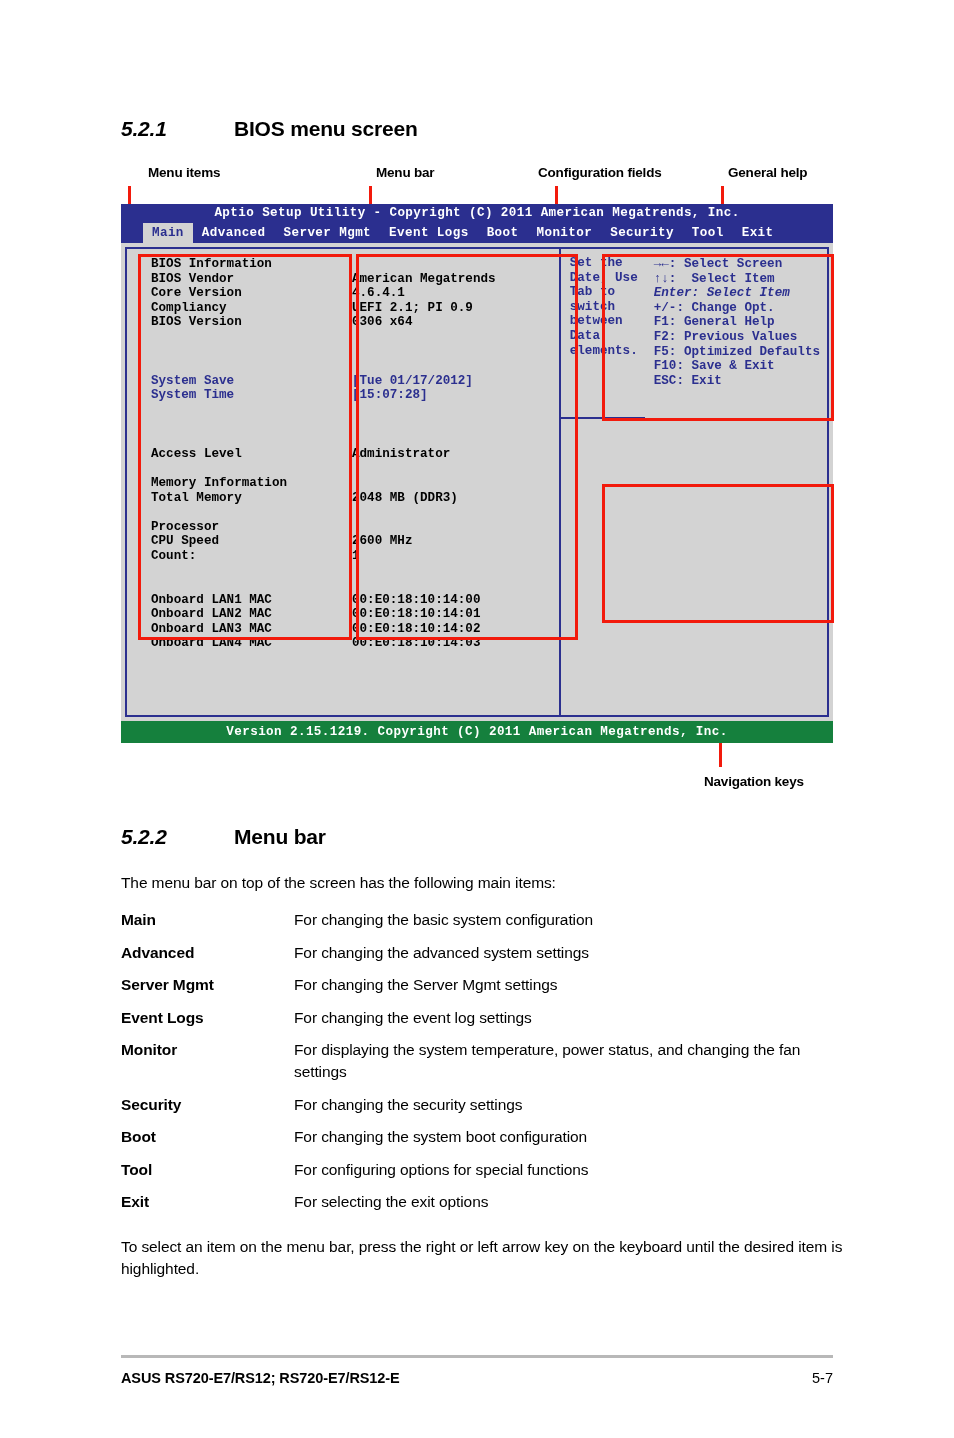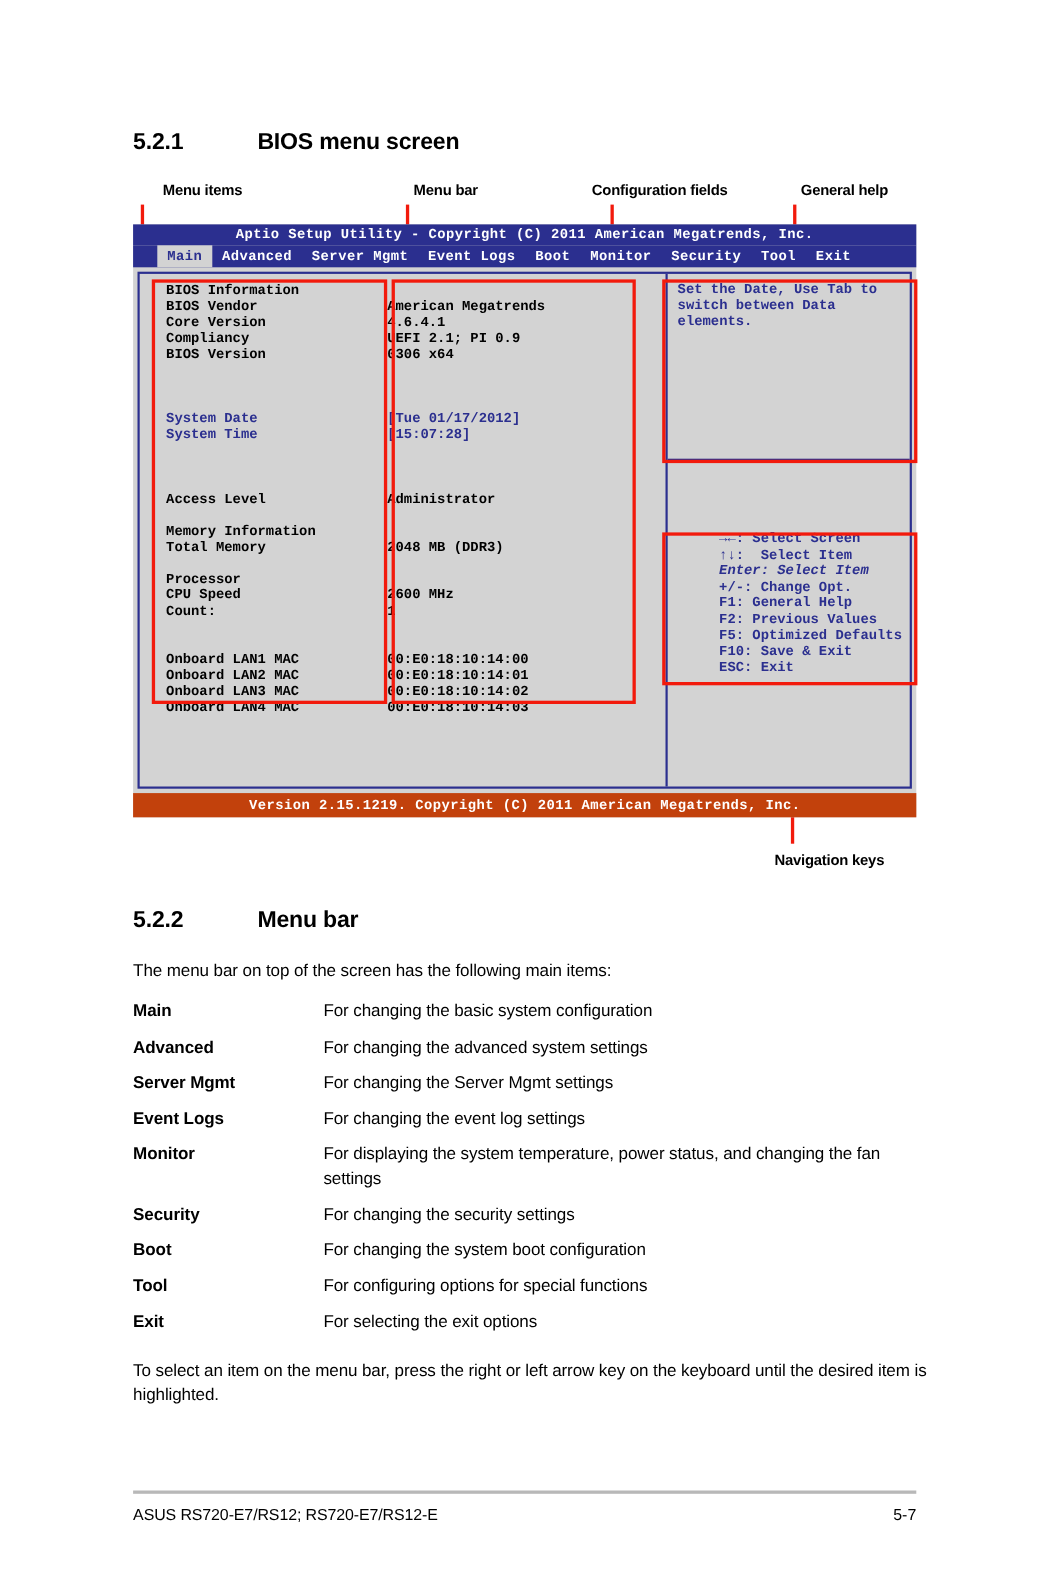--- a/index.html
+++ b/index.html
@@ -17,21 +17,21 @@
   }
 
   
   .sec-head {
     position: absolute;
     font-weight: bold;
     font-size: 21px;
     letter-spacing: -0.2px;
     white-space: nowrap;
   }
-  .sec-num { display: inline-block; width: 113px; }
+  .sec-num { display: inline-block; width: 113px; font-style: italic; }
 
   
   .callout {
     position: absolute;
     font-size: 13.5px;
     font-weight: bold;
     white-space: nowrap;
     letter-spacing: -0.2px;
     padding-left: 40px;
   }
@@ -94,22 +94,21 @@
   .left-pane {
     position: relative;
     width: 480px;
     border-right: 2px solid #2b2f8f;
     box-sizing: border-box;
   }
   .right-pane {
     position: relative;
     flex: 1;
     display: flex;
-    flex-direction: column;
-    align-items: flex-end;
+    flex-direction: row;
   }
   .help-box {
     height: 170px;
     box-sizing: border-box;
     border-bottom: 2px solid #2b2f8f;
     padding: 7px 7px 0 9px;
     color: #2b2f8f;
   }
   .mid-box {
     height: 56px;
@@ -134,21 +133,21 @@
     white-space: pre;
   }
   .col-label { width: 225px; padding-left: 24px; box-sizing: border-box; }
   .col-value { }
   .blue { color: #2b2f8f; }
 
   .versionbar {
     position: absolute;
     left: 0; right: 0; bottom: 0;
     height: 22px;
-    background: #c2410c;
+    background: #15803d;
     color: #ffffff;
     text-align: center;
     line-height: 22px;
     letter-spacing: 0.4px;
   }
 
   
   .redbox {
     position: absolute;
     border: 3px solid #f21a0c;
@@ -186,20 +185,21 @@
     width: 712px;
     height: 3px;
     background: #b8b8b8;
   }
   .foot-left {
     position: absolute;
     left: 121px;
     top: 1370px;
     font-size: 14.5px;
     letter-spacing: -0.1px;
+    font-weight: bold;
   }
   .foot-right {
     position: absolute;
     left: 833px;
     top: 1370px;
     font-size: 14.5px;
     transform: translateX(-100%);
     white-space: nowrap;
   }
 </style>
@@ -246,21 +246,21 @@
     <div class="left-pane">
       <div class="rows" id="bios-rows" style="padding-top:8px;">
           <div class="row"><div class="col-label">BIOS Information</div><div class="col-value"></div></div>
           <div class="row"><div class="col-label">BIOS Vendor</div><div class="col-value">American Megatrends</div></div>
           <div class="row"><div class="col-label">Core Version</div><div class="col-value">4.6.4.1</div></div>
           <div class="row"><div class="col-label">Compliancy</div><div class="col-value">UEFI 2.1; PI 0.9</div></div>
           <div class="row"><div class="col-label">BIOS Version</div><div class="col-value">0306 x64</div></div>
           <div class="row"><div class="col-label"></div><div class="col-value"></div></div>
           <div class="row"><div class="col-label"></div><div class="col-value"></div></div>
           <div class="row"><div class="col-label"></div><div class="col-value"></div></div>
-          <div class="row blue"><div class="col-label">System Date</div><div class="col-value">[Tue 01/17/2012]</div></div>
+          <div class="row blue"><div class="col-label">System Save</div><div class="col-value">[Tue 01/17/2012]</div></div>
           <div class="row blue"><div class="col-label">System Time</div><div class="col-value">[15:07:28]</div></div>
           <div class="row"><div class="col-label"></div><div class="col-value"></div></div>
           <div class="row"><div class="col-label"></div><div class="col-value"></div></div>
           <div class="row"><div class="col-label"></div><div class="col-value"></div></div>
           <div class="row"><div class="col-label">Access Level</div><div class="col-value">Administrator</div></div>
           <div class="row"><div class="col-label"></div><div class="col-value"></div></div>
           <div class="row"><div class="col-label">Memory Information</div><div class="col-value"></div></div>
           <div class="row"><div class="col-label">Total Memory</div><div class="col-value">2048 MB (DDR3)</div></div>
           <div class="row"><div class="col-label"></div><div class="col-value"></div></div>
           <div class="row"><div class="col-label">Processor</div><div class="col-value"></div></div>

